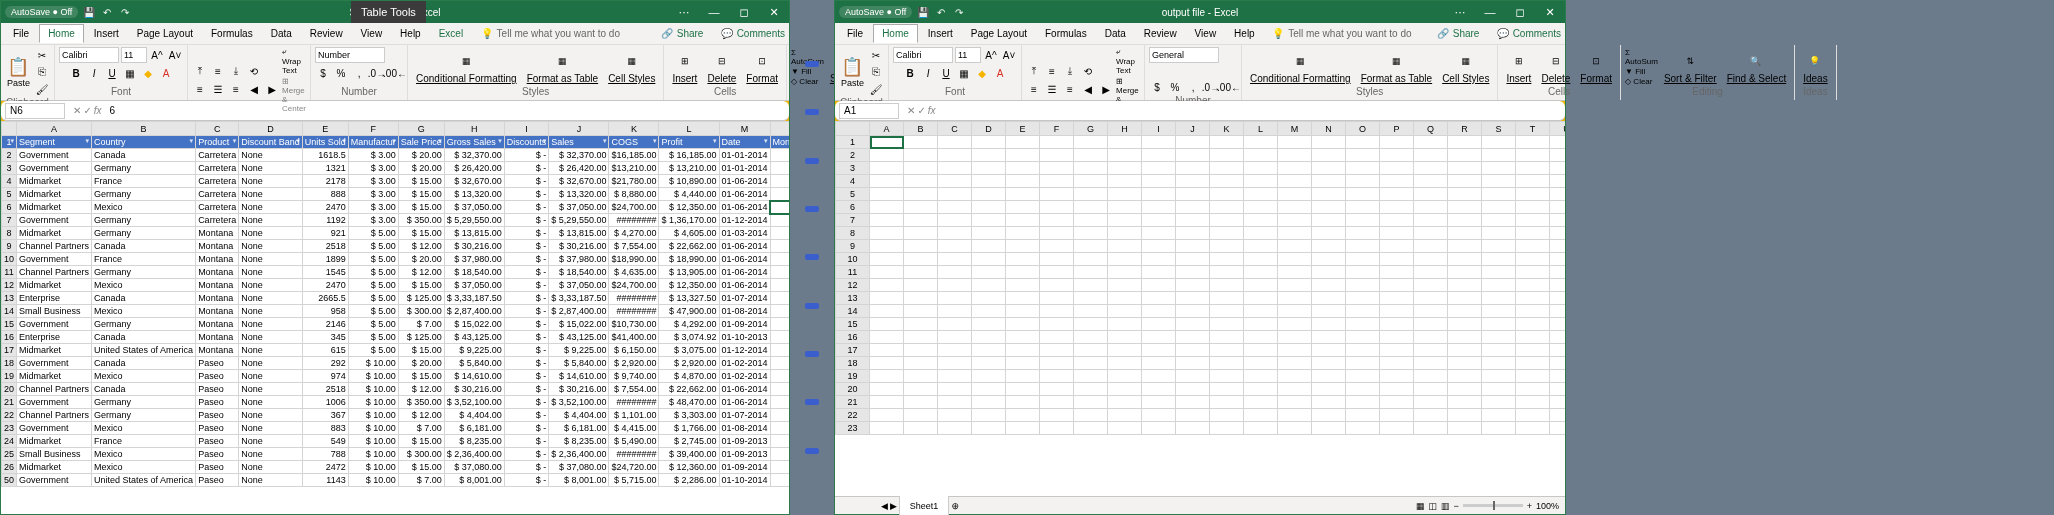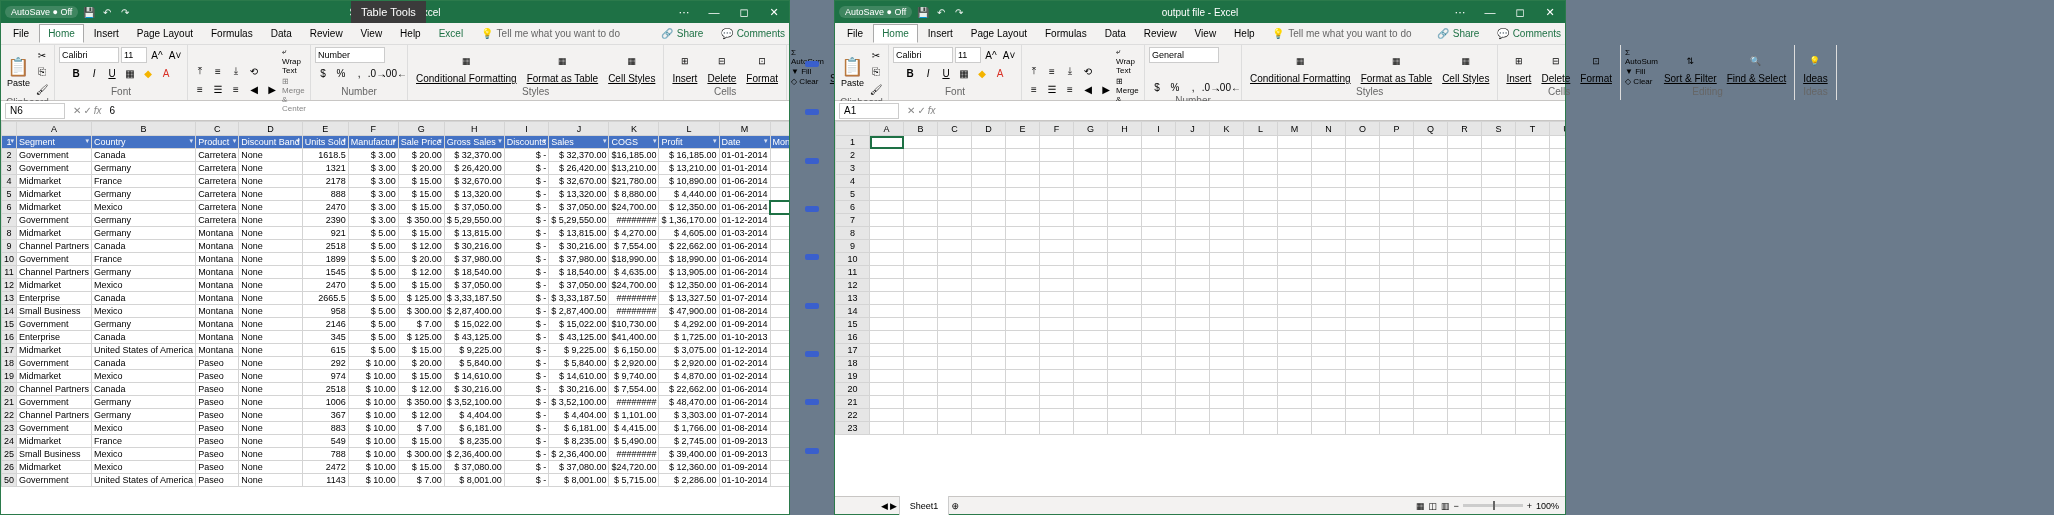--- a/index.html
+++ b/index.html
@@ -33,21 +33,21 @@
 .ribbon-btn .txt { font-size: 10px; line-height: 1; white-space: nowrap; text-decoration: underline; }
 .paste-btn { display: flex; flex-direction: column; align-items: center; padding: 2px; }
 .paste-btn .icon { font-size: 18px; }
 .font-controls { display: flex; flex-direction: column; gap: 2px; }
 .font-row { display: flex; gap: 2px; align-items: center; }
 .font-select { border: 1px solid #ccc; background: #fff; font-size: 9px; padding: 1px 2px; height: 16px; }
 .font-select.name { width: 60px; }
 .font-select.size { width: 26px; }
 .mini-btn { width: 16px; height: 16px; display: inline-flex; align-items: center; justify-content: center; border: 1px solid transparent; font-size: 10px; cursor: pointer; }
 .number-format { border: 1px solid #ccc; background: #fff; font-size: 9px; padding: 1px 2px; width: 70px; height: 16px; }
-.formula-bar { height: 20px; display: flex; align-items: center; border-bottom: 1px solid #c8c6c4; background: #fff; font-size: 10px; }
+.formula-bar { height: 20px; display: flex; align-items: center; border-bottom: 1px solid #c8c6c4; background: #fff; font-size: 10px; border-radius: 6px; }
 .name-box { width: 60px; border: 1px solid #ccc; margin: 0 4px; padding: 1px 4px; font-size: 10px; height: 16px; }
 .fb-btns { display: flex; gap: 2px; padding: 0 4px; color: #888; }
 .fb-input { flex: 1; padding: 1px 4px; font-size: 10px; }
 .grid-wrap { flex: 1; overflow: hidden; position: relative; background: #fff; }
 .grid { border-collapse: collapse; font-size: 9px; width: 100%; }
 .grid th, .grid td { border: 1px solid #d4d4d4; padding: 0 2px; height: 13px; white-space: nowrap; overflow: hidden; text-align: left; }
 .grid th { background: #e6e6e6; font-weight: normal; text-align: center; height: 14px; }
 .grid .rowhdr { background: #e6e6e6; text-align: center; width: 18px; }
 .grid .hdr-row td { background: #4472c4; color: #fff; font-weight: 500; position: relative; }
 .grid .hdr-row td::after { content: '▾'; position: absolute; right: 2px; font-size: 7px; opacity: 0.8; }
@@ -373,21 +373,21 @@
             <td class="num ">$ 12,350.00</td>
             <td class="num ">01-06-2014</td>
             <td class="num sel">6</td>
           </tr>
           <tr>
             <td class="rowhdr">7</td>
             <td class=" ">Government</td>
             <td class=" ">Germany</td>
             <td class=" ">Carretera</td>
             <td class=" ">None</td>
-            <td class="num ">2390</td>
+            <td class="num ">1192</td>
             <td class="num ">$ 3.00</td>
             <td class="num ">$ 350.00</td>
             <td class="num ">$ 5,29,550.00</td>
             <td class="num ">$ -</td>
             <td class="num ">$ 5,29,550.00</td>
             <td class="num ">########</td>
             <td class="num ">$ 1,36,170.00</td>
             <td class="num ">01-12-2014</td>
             <td class="num ">12</td>
           </tr>
@@ -533,21 +533,21 @@
             <td class=" ">Canada</td>
             <td class=" ">Montana</td>
             <td class=" ">None</td>
             <td class="num ">345</td>
             <td class="num ">$ 5.00</td>
             <td class="num ">$ 125.00</td>
             <td class="num ">$ 43,125.00</td>
             <td class="num ">$ -</td>
             <td class="num ">$ 43,125.00</td>
             <td class="num ">$41,400.00</td>
-            <td class="num ">$ 1,725.00</td>
+            <td class="num ">$ 3,074.92</td>
             <td class="num ">01-10-2013</td>
             <td class="num ">10</td>
           </tr>
           <tr>
             <td class="rowhdr">17</td>
             <td class=" ">Midmarket</td>
             <td class=" ">United States of America</td>
             <td class=" ">Montana</td>
             <td class=" ">None</td>
             <td class="num ">615</td>

